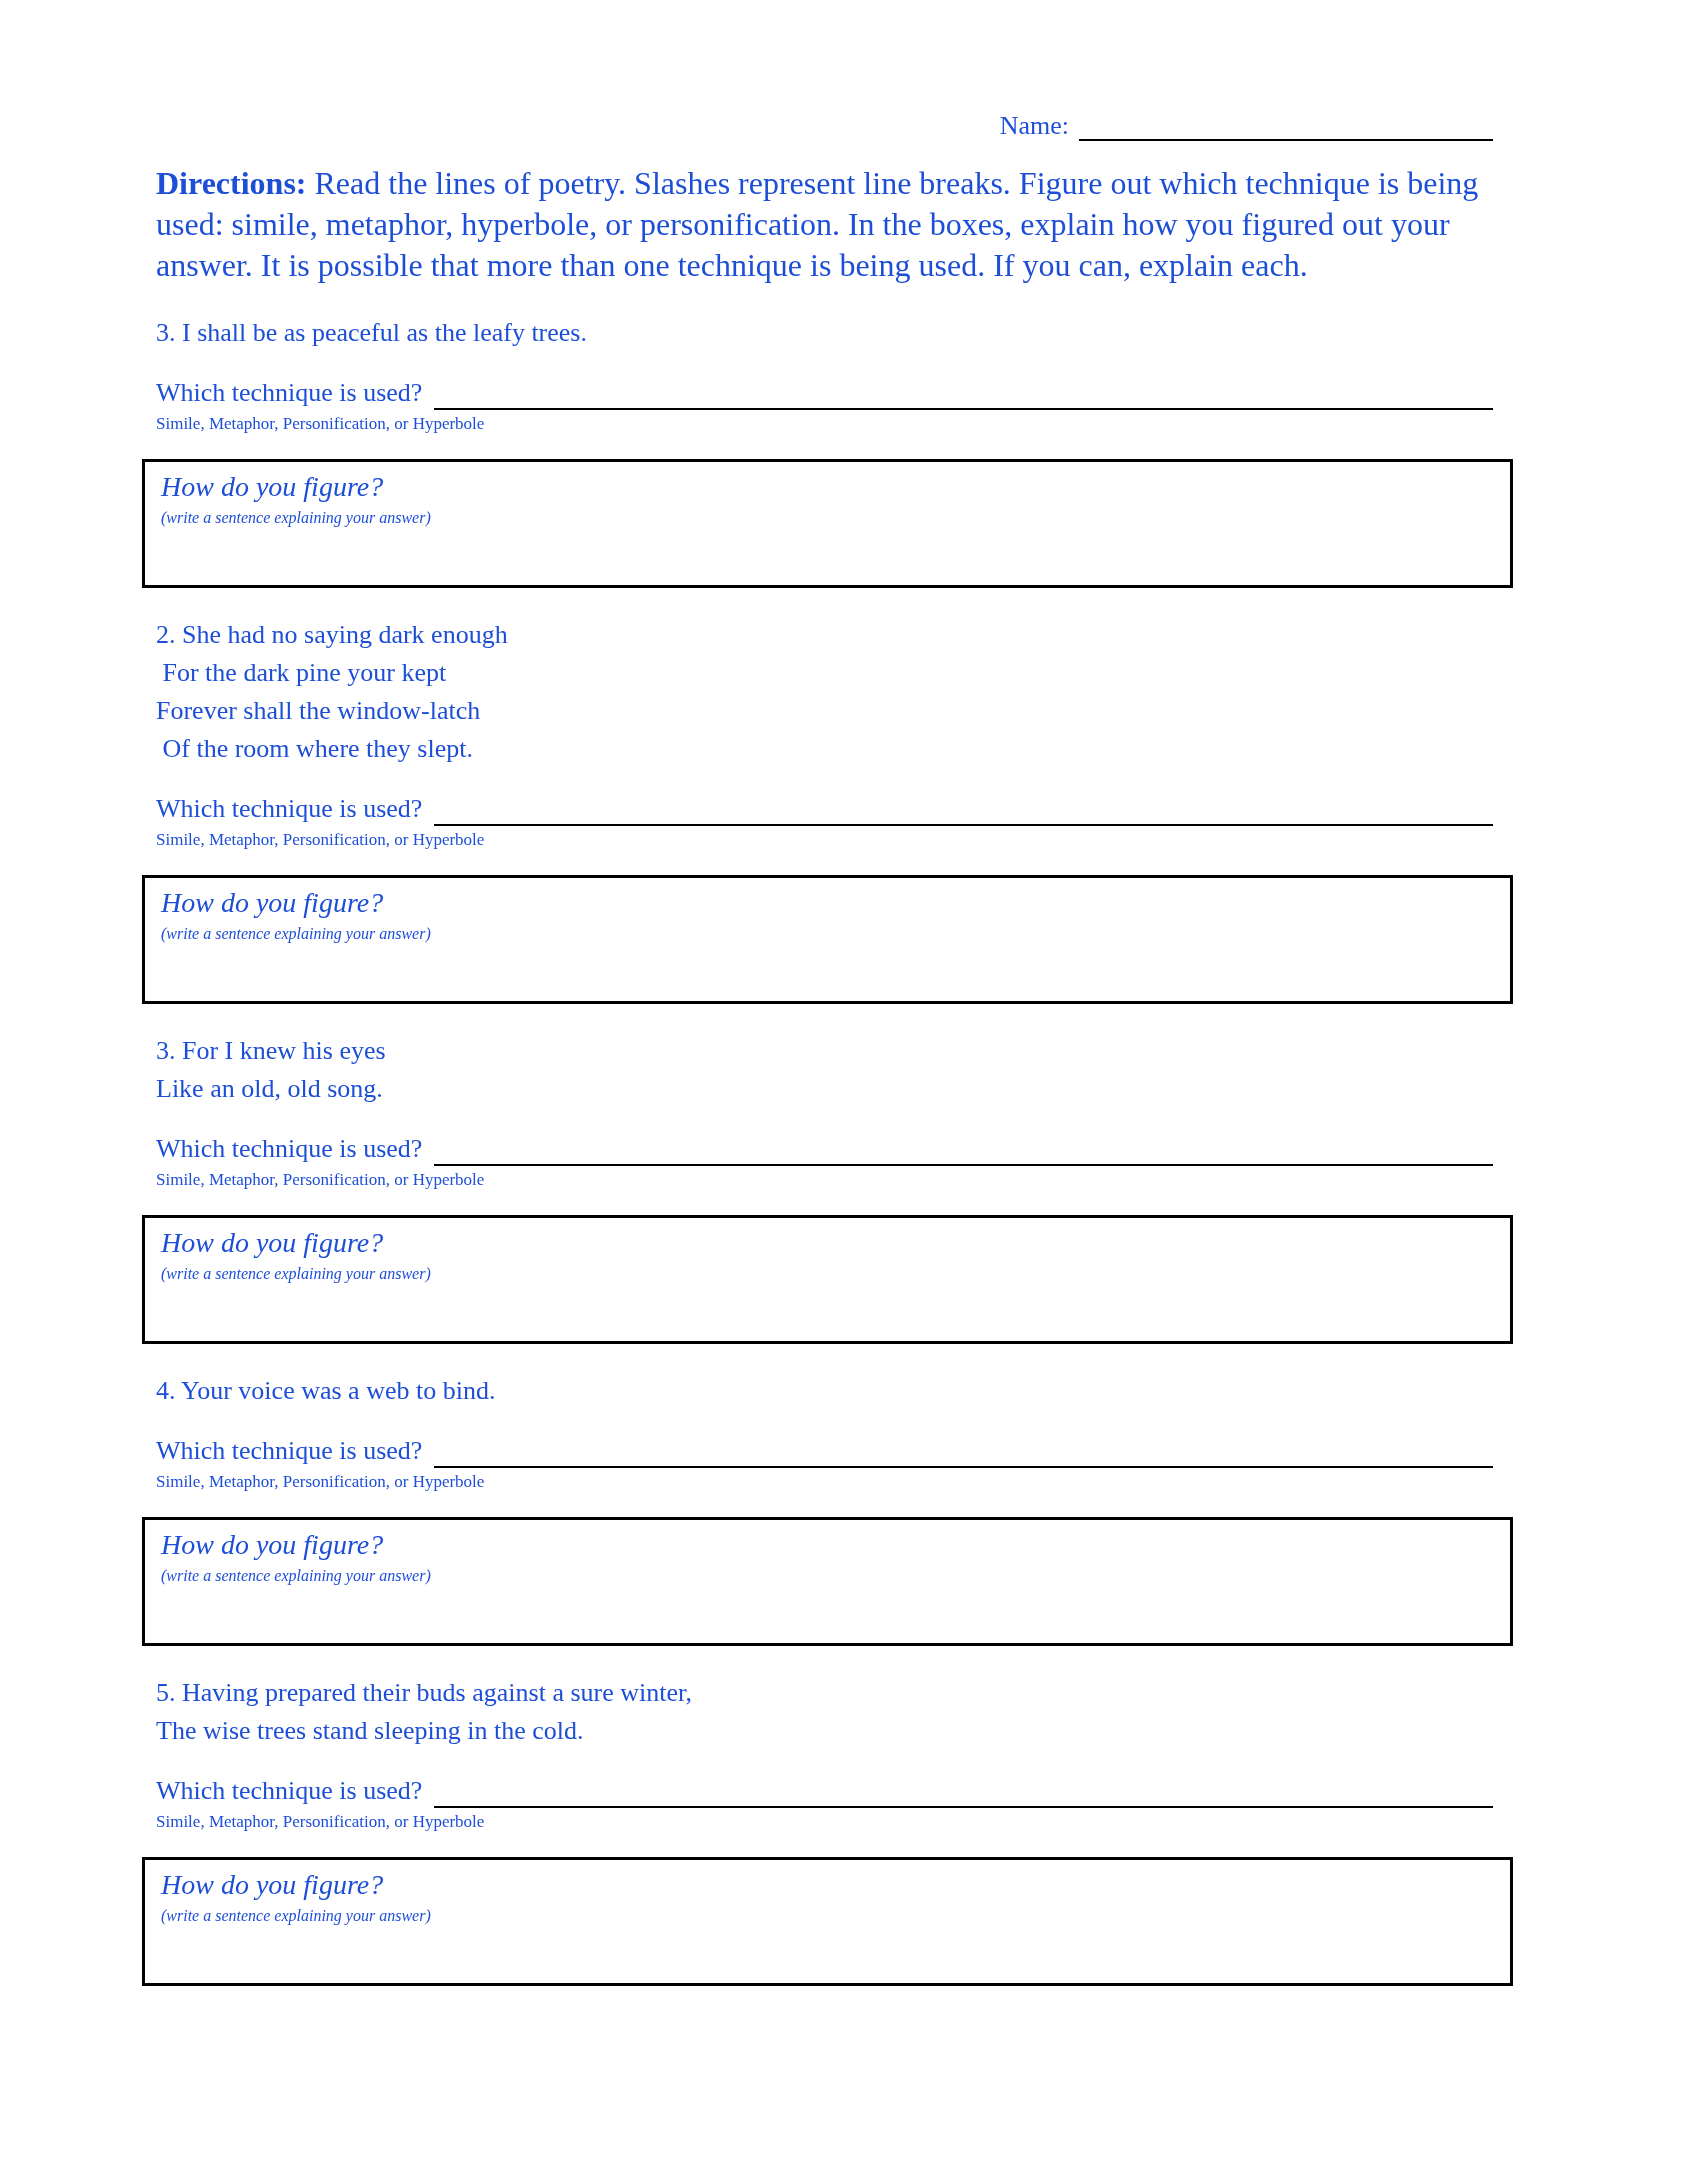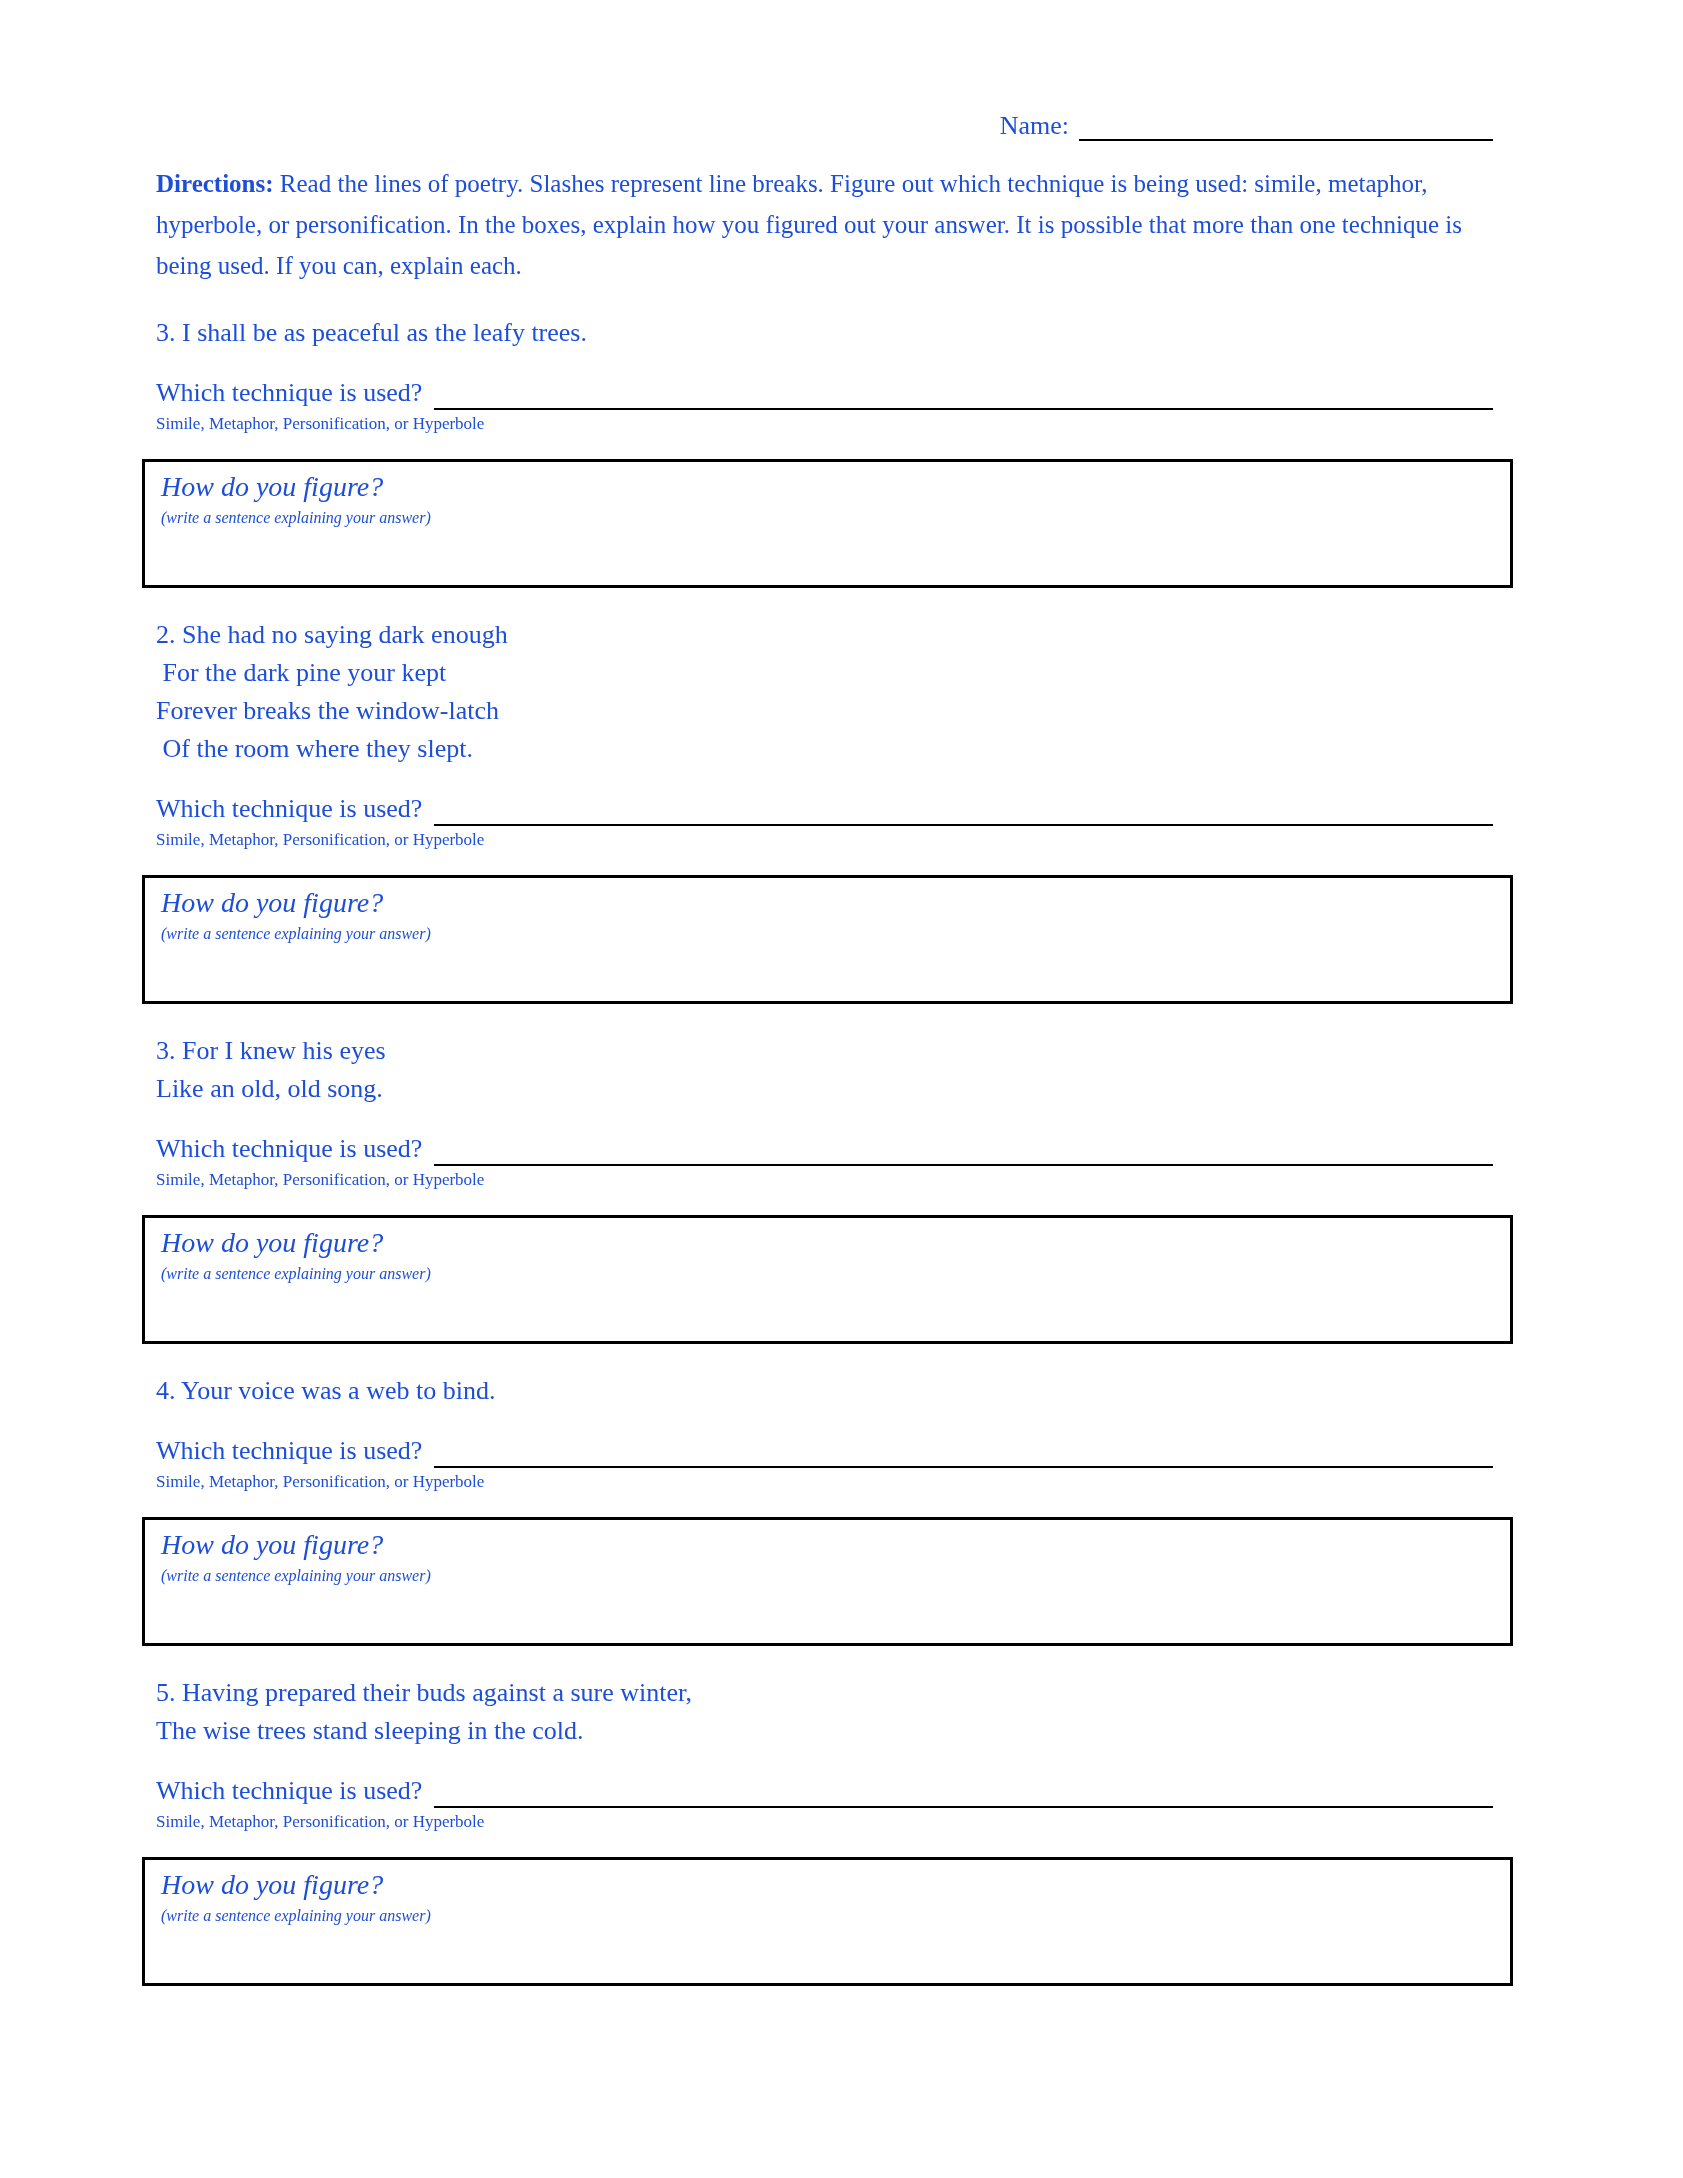--- a/index.html
+++ b/index.html
@@ -32,21 +32,21 @@
   
   .title {
     margin-top: 20px;
     font-size: 37px;
     font-weight: bold;
     letter-spacing: 0.2px;
   }
   
   .directions {
     margin-top: 22px;
-    font-size: 25px;
+    font-size: 32px;
     line-height: 41px;
     max-width: 1356px;
   }
   .directions b { font-weight: bold; }
   
   .question { margin-top: 28px; }
   .poem-line {
     font-size: 26px;
     line-height: 38px;
     white-space: pre-wrap;
@@ -115,21 +115,21 @@
     <div class="figure-box">
       <div class="figure-prompt">How do you figure?</div>
       <div class="figure-hint">(write a sentence explaining your answer)</div>
     </div>
   </section>
 
   <section class="question">
     <div class="poem">
           <div class="poem-line">2. She had no saying dark enough</div>
           <div class="poem-line"> For the dark pine your kept</div>
-          <div class="poem-line">Forever breaks the window-latch</div>
+          <div class="poem-line">Forever shall the window-latch</div>
           <div class="poem-line"> Of the room where they slept.</div>
         </div>
     <div class="technique-row">
       <span class="technique-prompt">Which technique is used?</span>
       <span class="technique-line"></span>
     </div>
     <div class="technique-options">Simile, Metaphor, Personification, or Hyperbole</div>
     <div class="figure-box">
       <div class="figure-prompt">How do you figure?</div>
       <div class="figure-hint">(write a sentence explaining your answer)</div>

